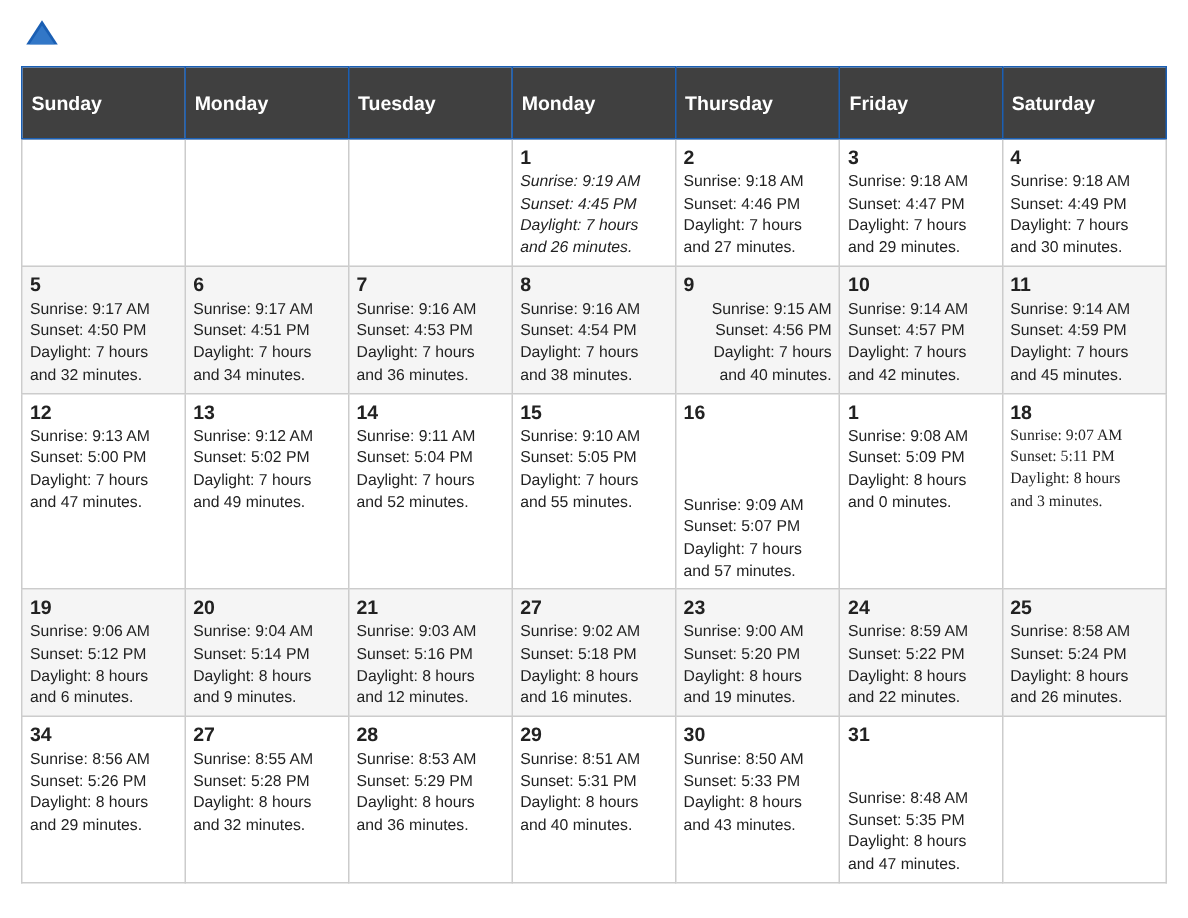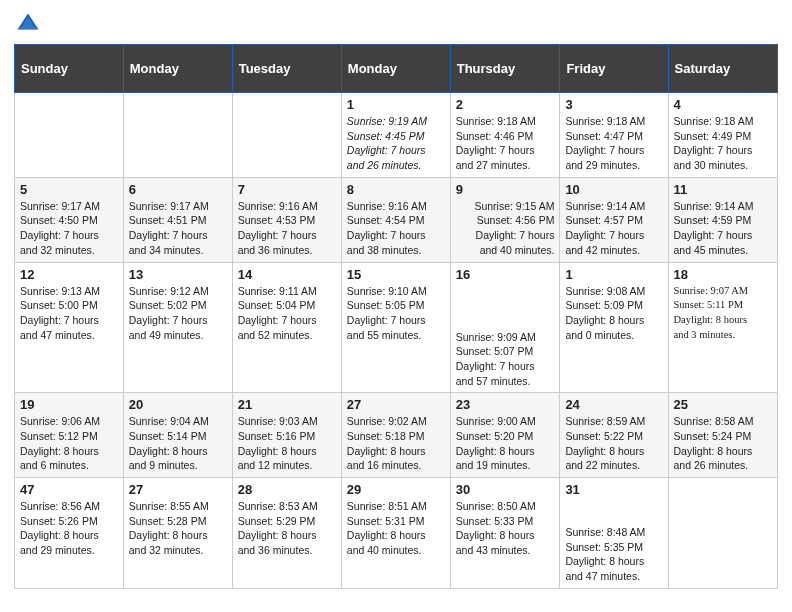--- a/index.html
+++ b/index.html
@@ -305,21 +305,21 @@
           <td>
             <span class="day-number">25</span>
             <div class="day-info" style="white-space: pre-line;">Sunrise: 8:58 AM
 Sunset: 5:24 PM
 Daylight: 8 hours
 and 26 minutes.</div>
           </td>
         </tr>
         <tr>
           <td>
-            <span class="day-number">47</span>
+            <span class="day-number">34</span>
             <div class="day-info" style="white-space: pre-line;">Sunrise: 8:56 AM
 Sunset: 5:26 PM
 Daylight: 8 hours
 and 29 minutes.</div>
           </td>
           <td>
             <span class="day-number">27</span>
             <div class="day-info" style="white-space: pre-line;">Sunrise: 8:55 AM
 Sunset: 5:28 PM
 Daylight: 8 hours

